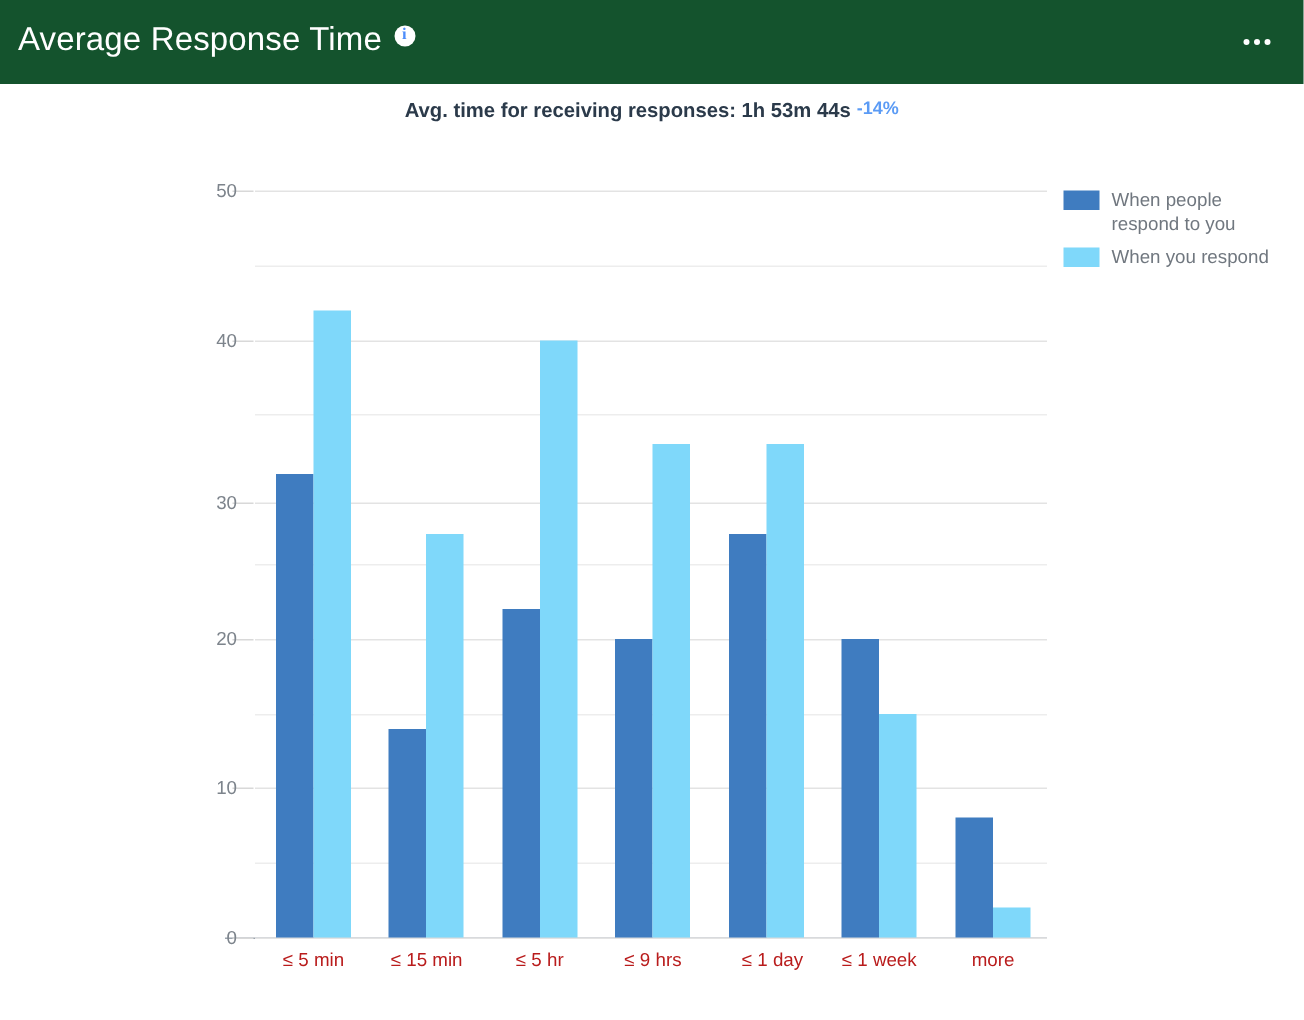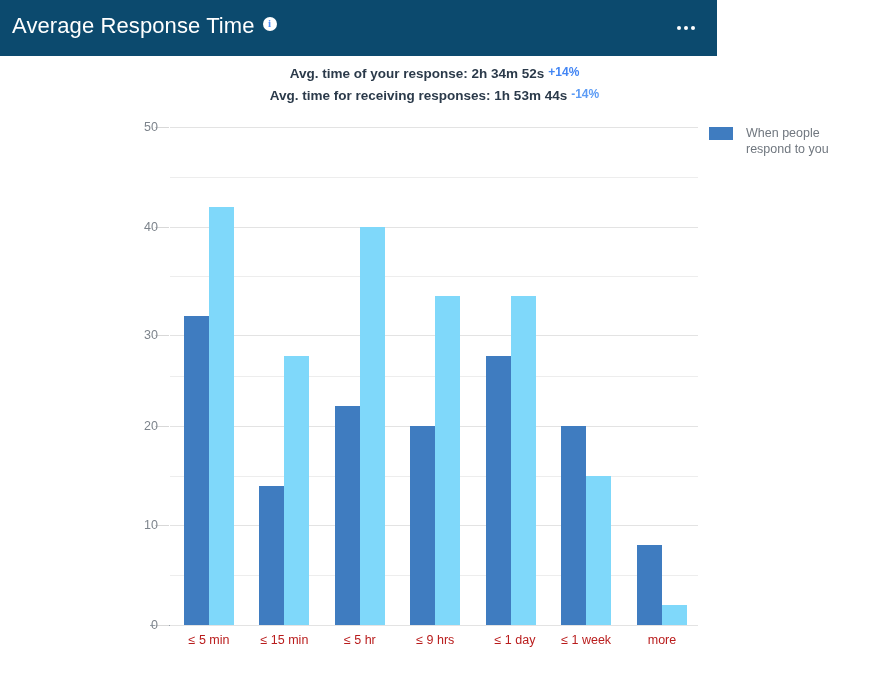--- a/index.html
+++ b/index.html
@@ -11,23 +11,23 @@
     height: 680px;
     background: #ffffff;
     font-family: "Liberation Sans", sans-serif;
     overflow: hidden;
   }
 
   
   .card-header {
     position: absolute;
     left: 0; top: 0;
-    width: 717px;
+    width: 869px;
     height: 56px;
-    background: #0c4a6e;
+    background: #14532d;
     box-sizing: border-box;
   }
   .card-title {
     position: absolute;
     left: 12px;
     top: 13px;
     font-size: 22px;
     font-weight: 400;
     color: #ffffff;
     letter-spacing: 0.1px;
@@ -170,21 +170,20 @@
   .legend {
     position: absolute;
     left: 709px;
     top: 17px;
     width: 155px;
   }
   .legend-row {
     display: flex;
     align-items: flex-start;
     margin-bottom: 6px;
-    justify-content: space-between;
   }
   .legend-swatch {
     flex: 0 0 auto;
     width: 24px;
     height: 13px;
     margin-top: 2px;
     margin-right: 8px;
   }
   .legend-swatch.s0 { background: #3f7cc0; }
   .legend-swatch.s1 { background: #7fd8fa; }
@@ -203,23 +202,20 @@
     <span>Average Response Time</span><span class="info-icon"></span>
   </div>
   <div class="menu-button">
     <i></i>
     <i></i>
     <i></i>
   </div>
 </div>
 
 <div class="summary">
-  <div class="summary-line">
-    <span>Avg. time of your response: 2h 34m 52s</span><span class="delta">+14%</span>
-  </div>
   <div class="summary-line">
     <span>Avg. time for receiving responses: 1h 53m 44s</span><span class="delta neg">-14%</span>
   </div>
 </div>
 
 <div class="chart">
   <div class="plot" id="plot">
     <div class="axis-base"></div>
   <div class="gridline" style="top: 448.2px;"></div>
       <div class="gridline" style="top: 348.6px;"></div>
@@ -271,14 +267,18 @@
       <div class="bar s0" title="When people respond to you: 8" style="left: 466.571px; height: 79.68px; background: rgb(63, 124, 192);"></div>
       <div class="bar s1" title="When you respond: 2" style="left: 491.571px; height: 19.92px; background: rgb(127, 216, 250);"></div>
       <span class="xtick" style="left: 492px;">more</span>
     </div>
 
   <div class="legend">
     <div class="legend-row">
       <span class="legend-swatch s0"></span>
       <span class="legend-label">When people respond to you</span>
     </div>
+    <div class="legend-row">
+      <span class="legend-swatch s1"></span>
+      <span class="legend-label">When you respond</span>
+    </div>
   </div>
 </div>
 
 </body></html>

